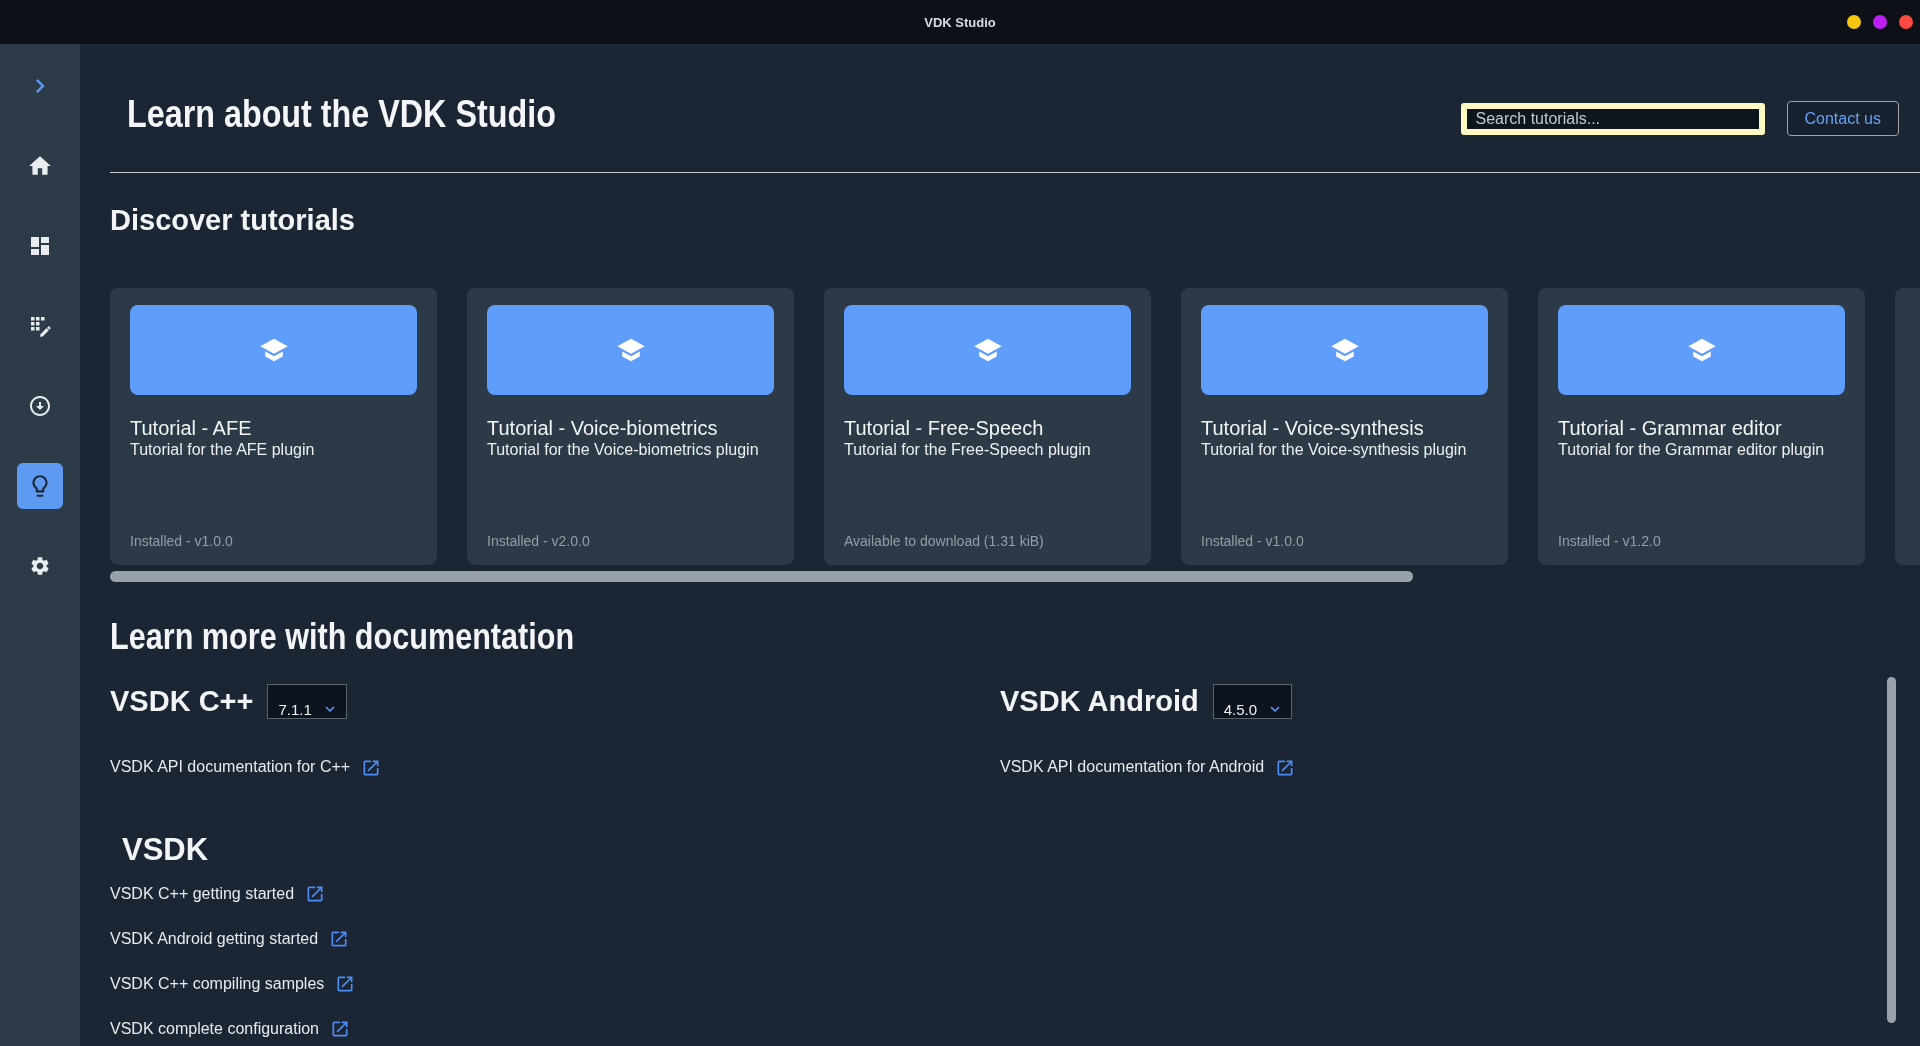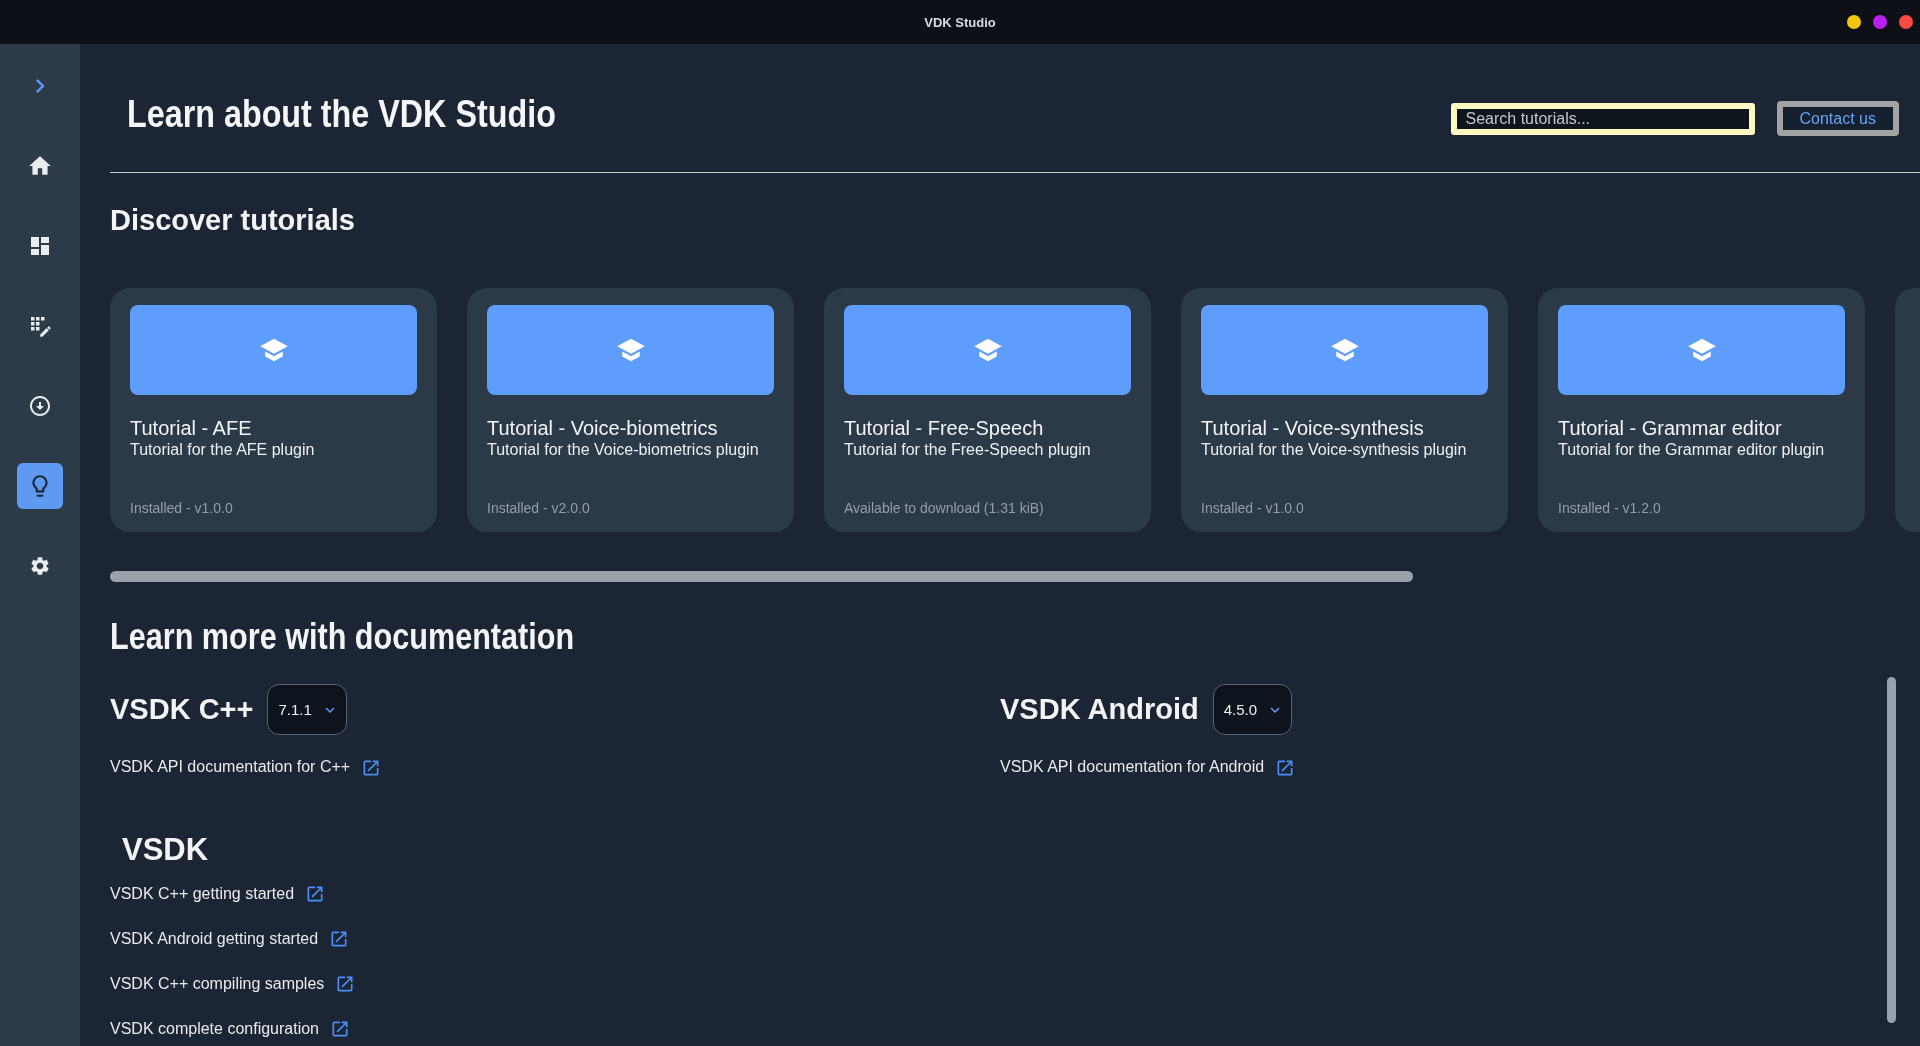--- a/index.html
+++ b/index.html
@@ -49,38 +49,38 @@
   .header-actions { position:absolute; top:57px; right:21px; display:flex; align-items:center; gap:22px; }
   .search-input {
     width:304px; height:32px; background:#0f151d;
     border:6px solid #fef9c3; border-radius:3px;
     color:#e2e6ea; font-size:16px; padding:0 9px;
     font-family:"Liberation Sans", sans-serif;
   }
   .search-input::placeholder { color:#c3c9cf; opacity:1; }
   .contact-btn {
     height:35px; padding:0 17px; background:#16202f;
-    border:6px solid #a3a3a3; border-radius:4px;
+    border:1px solid #a3a3a3; border-radius:4px;
     color:#66a3f8; font-size:16px; cursor:pointer;
     font-family:"Liberation Sans", sans-serif;
   }
   .divider { position:absolute; top:128px; left:30px; right:0; height:1px; background:#c6cbd1; }
 
   
   .h2-discover {
     position:absolute; top:160px; left:30px; margin:0;
     font-size:29px; font-weight:700; color:#f2f4f6; white-space:nowrap;
   }
   .cards-row {
     position:absolute; top:244px; left:30px; right:0; height:278px;
     display:flex; gap:30px; overflow:hidden;
   }
   .card {
-    width:327px; height:244px; flex-shrink:0;
-    background:#2c3a48; border-radius:20px;
+    width:327px; height:277px; flex-shrink:0;
+    background:#2c3a48; border-radius:8px;
     padding:17px 20px; position:relative; cursor:pointer;
   }
   .card-banner {
     height:90px; border-radius:8px; background:#5f9dfc;
     display:flex; align-items:center; justify-content:center;
   }
   .card-title { margin-top:22px; font-size:20px; color:#f2f4f6; white-space:nowrap; }
   .card-sub   { margin-top:1px; font-size:16px; color:#eceff2; white-space:nowrap; }
   .card-status{ position:absolute; left:20px; bottom:16px; font-size:14px; color:#939da7; }
   .h-scrollbar {
@@ -92,22 +92,22 @@
   .h2-docs {
     position:absolute; top:572px; left:30px; margin:0;
     font-size:36px; font-weight:700; color:#f2f4f6; white-space:nowrap;
   }
   .h2-docs span { display:inline-block; transform:scaleX(.85); transform-origin:left center; }
   .doc-head { position:absolute; top:640px; display:flex; align-items:center; gap:14px; }
   .doc-head.col-left  { left:30px; }
   .doc-head.col-right { left:920px; }
   .doc-head h3 { margin:0; font-size:29px; font-weight:700; color:#f2f4f6; white-space:nowrap; }
   .select {
-    height:51px; background:#0d141d; border:1px solid #59646f; border-radius:12px;
-    display:flex; align-items:center; gap:9px; padding:0 7px 0 10px;
+    height:35px; background:#0d141d; border:1px solid #59646f; border-radius:0;
+    display:flex; align-items:flex-end; gap:9px; padding:0 7px 0 10px;
     color:#eef1f3; font-size:15px; cursor:pointer;
   }
   .doc-link { position:absolute; top:714px; display:flex; align-items:flex-start; gap:11px; cursor:pointer; }
   .doc-link.col-left  { left:30px; }
   .doc-link.col-right { left:920px; }
   .doc-link-text { font-size:16px; color:#e8ebee; white-space:nowrap; }
 
   .h3-vsdk {
     position:absolute; top:776px; left:30px; margin:12px;
     font-size:31px; font-weight:700; color:#f2f4f6;

